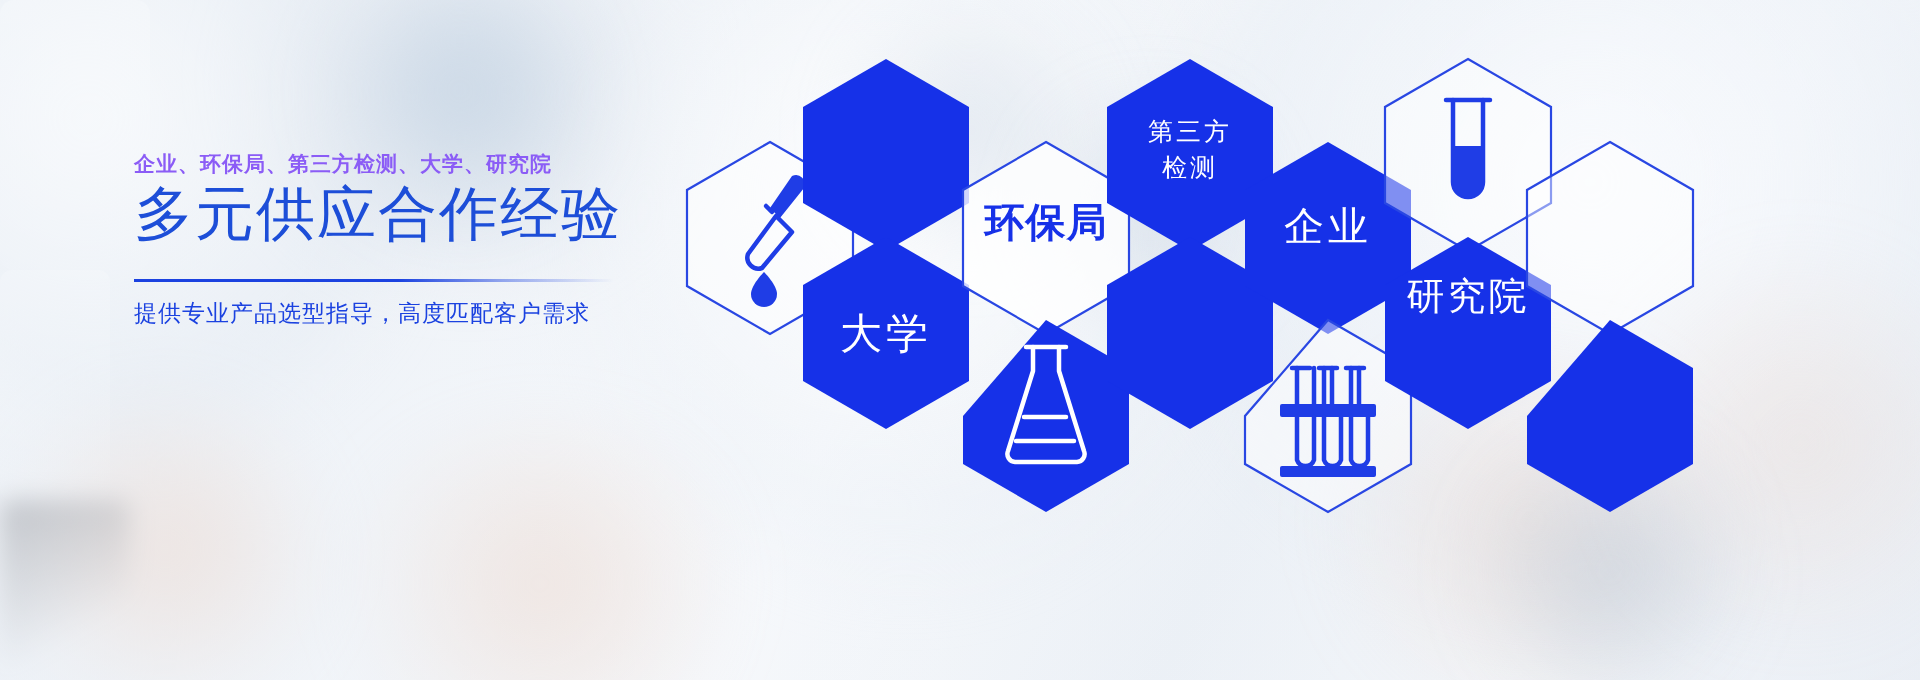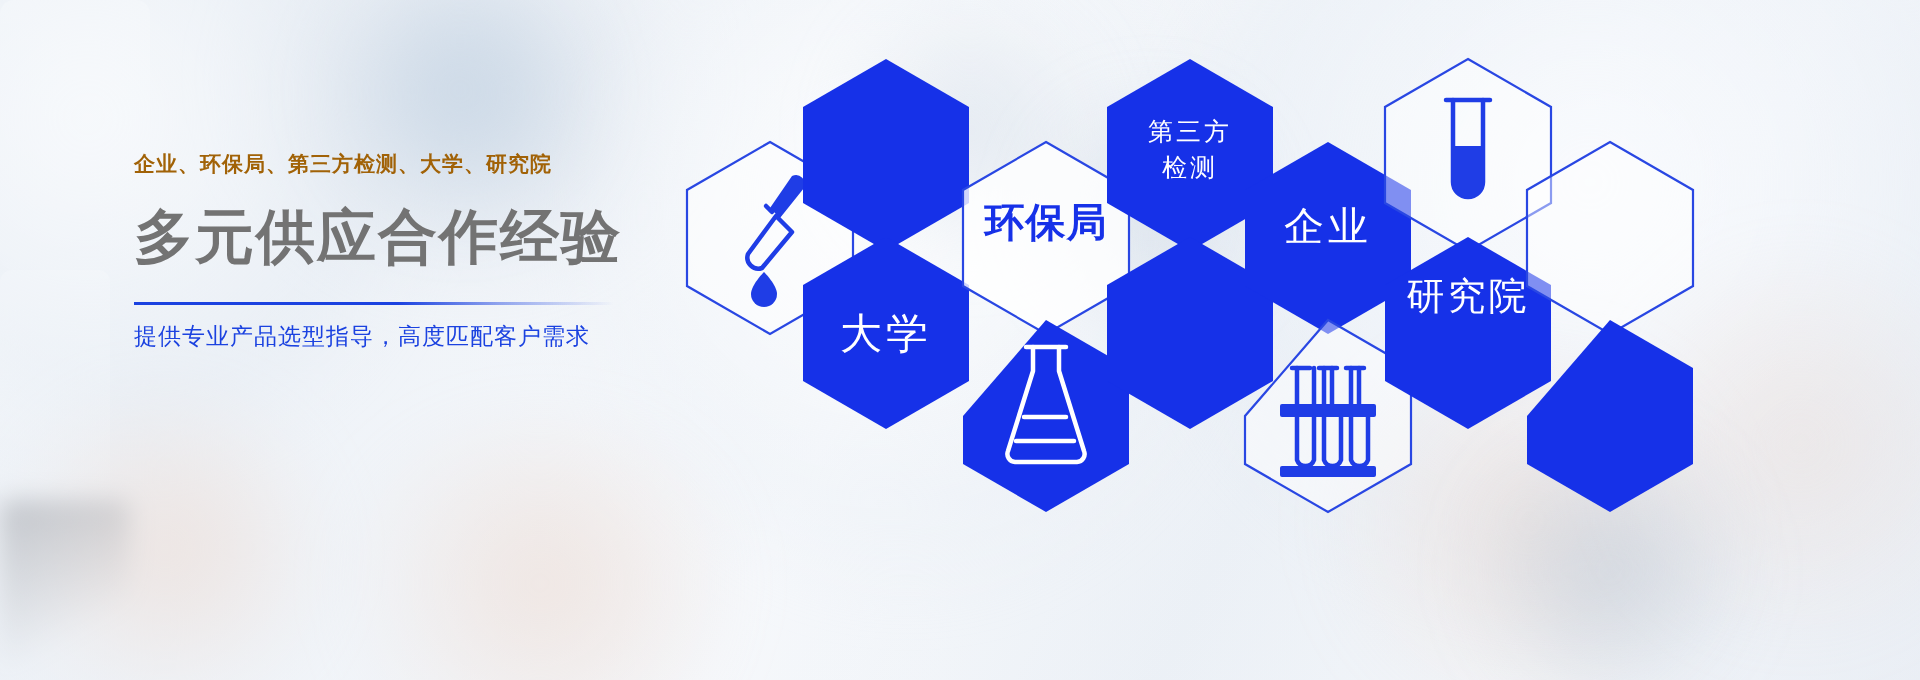--- a/index.html
+++ b/index.html
@@ -59,26 +59,26 @@
     background:radial-gradient(circle at 50% 50%, rgba(186,200,216,.45), rgba(186,200,216,0) 72%); }
   .bg-veil {
     position:absolute; inset:0;
     background:linear-gradient(90deg, rgba(240,244,249,.55) 0%, rgba(244,247,251,.28) 35%, rgba(246,249,252,.12) 60%, rgba(243,246,251,.3) 100%);
   }
 
   
   .text-block { position:absolute; left:134px; top:150px; width:520px; }
   .eyebrow {
     font-size:21px; font-weight:700; letter-spacing:1px;
-    color:#a16207; white-space:nowrap;
+    color:#8b5cf6; white-space:nowrap;
   }
   .headline {
-    margin-top:28px;
-    font-size:59px; font-weight:700; letter-spacing:2px;
-    color:#737373; white-space:nowrap; line-height:1.06;
+    margin-top:5px;
+    font-size:59px; font-weight:400; letter-spacing:2px;
+    color:#1d4ed8; white-space:nowrap; line-height:1.06;
   }
   .divider {
     margin-top:33px; height:3px; width:480px;
     background:linear-gradient(90deg,#1b42e0 0%, #1b42e0 55%, rgba(27,66,224,.45) 76%, rgba(27,66,224,0) 100%);
   }
   .subline {
     margin-top:16px;
     font-size:23px; font-weight:500; letter-spacing:1px;
     color:#1b42e0; white-space:nowrap;
   }

